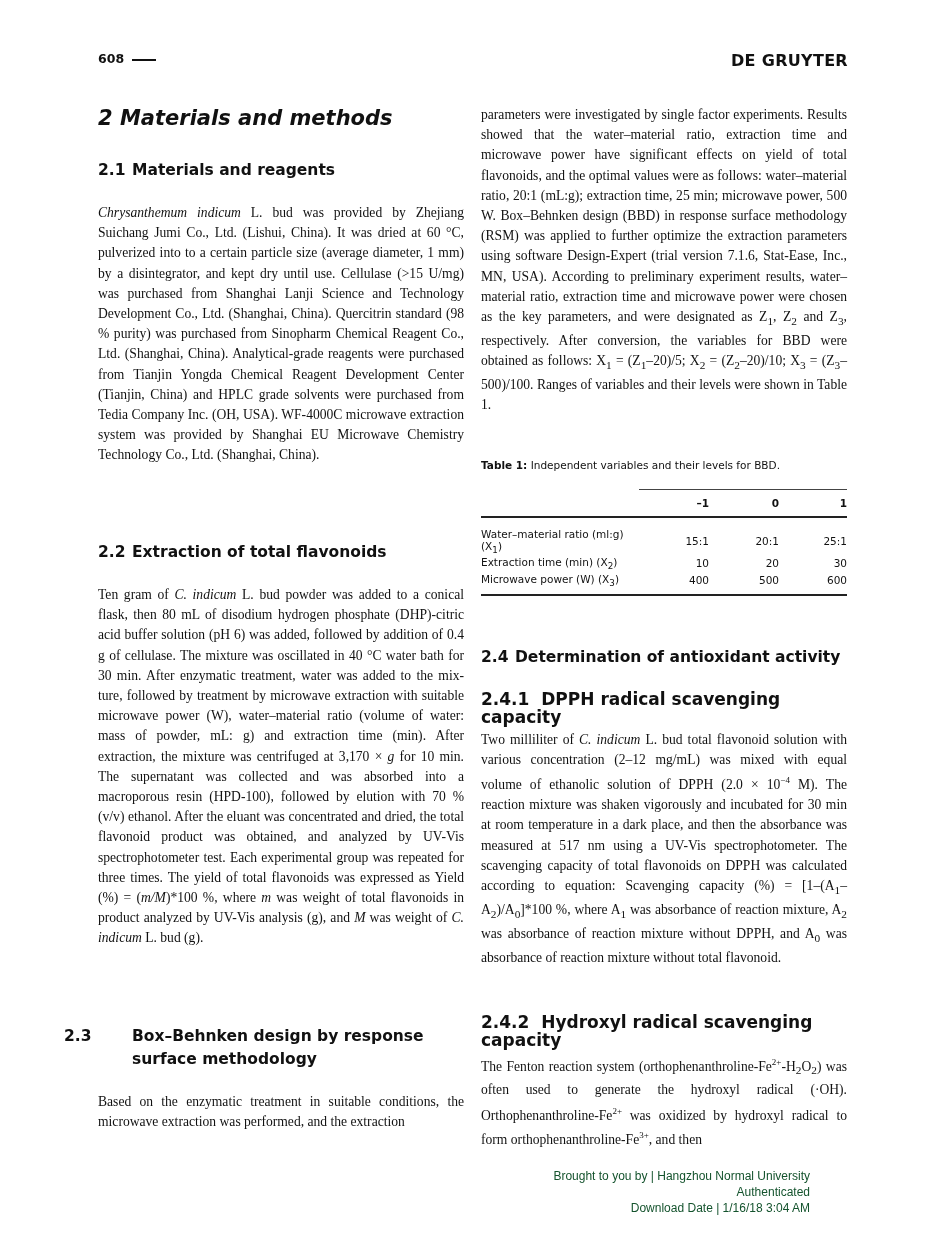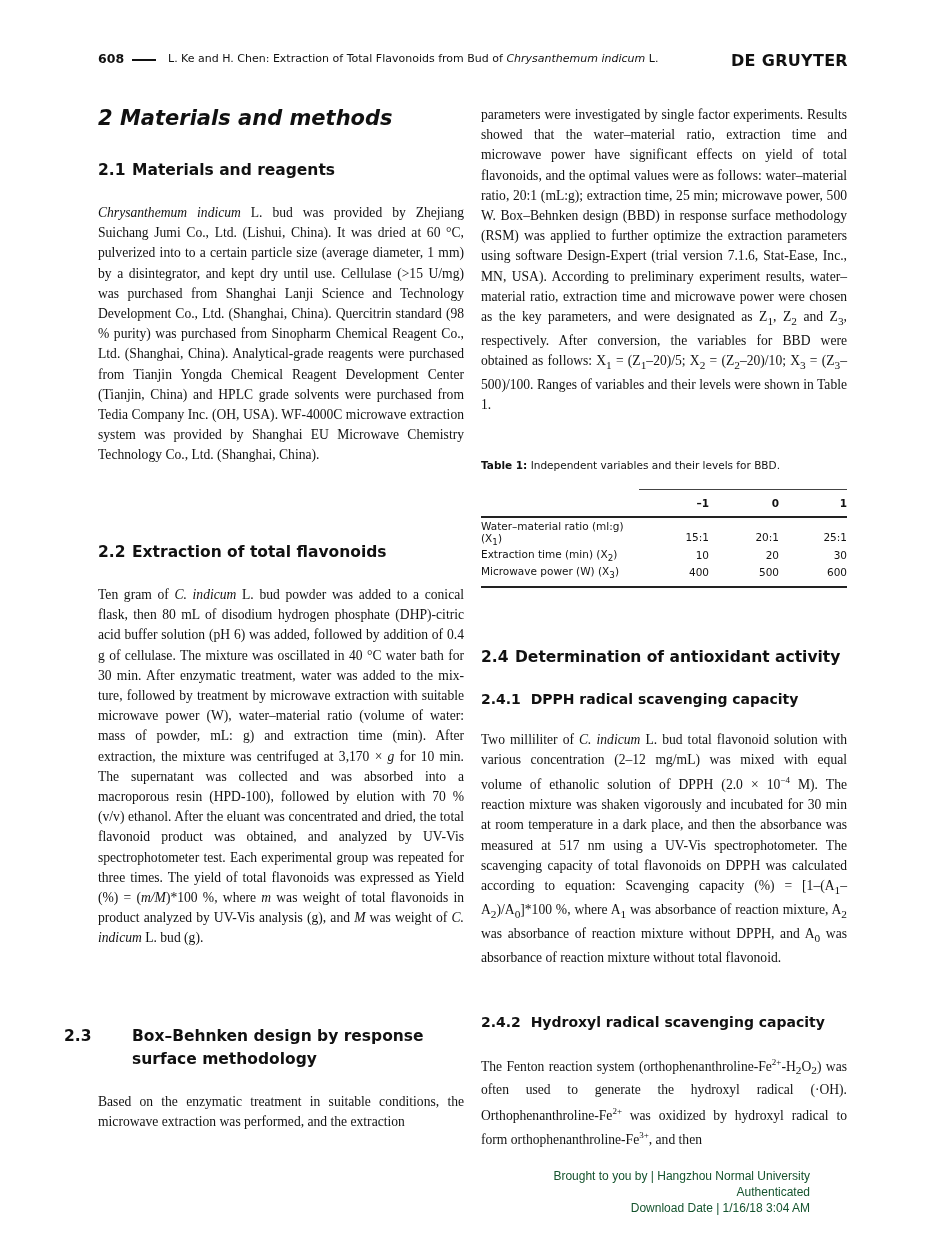--- a/index.html
+++ b/index.html
@@ -12,41 +12,40 @@
   .running-head .publisher { position:absolute; right:0; top:0; font-weight:bold; font-size:16px; letter-spacing:0.3px; }
 
   .col { position:absolute; top:0; width:366px; }
   .col-left { left:98px; }
   .col-right { left:481px; }
 
   .h1 { position:absolute; font-family:"DejaVu Sans", sans-serif; font-weight:bold; font-size:21px; line-height:26px;font-style:italic; }
   .h2 { position:absolute; font-family:"DejaVu Sans", sans-serif; font-weight:bold; font-size:15.5px; line-height:23px; }
   .h2 .num { display:inline-block; width:34px; }
   .h2.wrap { padding-left:34px; text-indent:-34px; width:330px; }
-  .h3 { position:absolute; font-family:"DejaVu Sans", sans-serif; font-weight:bold; font-size:14px; line-height:18px; }
+  .h3 { position:absolute; font-family:"DejaVu Sans", sans-serif; font-weight:bold; font-size:17px; line-height:18px; }
 
   .para { position:absolute; font-family:Liberation Serif, serif; font-size:13.6px; line-height:20.2px; text-align:justify; width:366px; hyphens:manual; }
   .para i { font-style:italic; }
 
   .caption { position:absolute; font-family:"DejaVu Sans", sans-serif; font-size:10.5px; line-height:14px; }
   .caption b { font-weight:bold; }
 
   table.t1 { position:absolute; border-collapse:collapse; font-family:"DejaVu Sans", sans-serif; font-size:10.5px; width:366px; }
   table.t1 td, table.t1 th { padding:0; }
   .t1 .num { text-align:right; }
 
   .footer { position:absolute; right:115px; top:1168px; font-family:"Liberation Sans", sans-serif; font-size:12px; line-height:16px; color:#14532d; text-align:right; }
 </style>
 </head>
 <body>
 
 <div class="running-head">
   <span class="pg">608</span>
   <span class="dash"></span>
-  <span class="title"><span>L. Ke and H. Chen: Extraction of Total Flavonoids from Bud of </span><i>Chrysanthemum indicum</i><span> L.</span></span>
   <span class="publisher">DE GRUYTER</span>
 </div>
 
 <div class="col col-left">
   <div class="h1" style="top:105px;">2  Materials and methods</div>
 
   <div class="h2" style="top:159px;"><span class="num">2.1</span><span>Materials and reagents</span></div>
 
   <div class="para" style="top:203px;"><i>Chrysanthemum indicum</i><span> L. bud was provided by Zhejiang Suichang Jumi Co., Ltd. (Lishui, China). It was dried at 60 °C, pulverized into to a certain particle size (average diameter, 1 mm) by a disintegrator, and kept dry until use. Cellulase (&gt;15 U/mg) was purchased from Shanghai Lanji Science and Technology Development Co., Ltd. (Shanghai, China). Quercitrin standard (98 % purity) was purchased from Sinopharm Chemical Reagent Co., Ltd. (Shanghai, China). Analytical-grade reagents were purchased from Tianjin Yongda Chemical Reagent Development Center (Tianjin, China) and HPLC grade solvents were purchased from Tedia Company Inc. (OH, USA). WF-4000C microwave extraction system was pro­vided by Shanghai EU Microwave Chemistry Technology Co., Ltd. (Shanghai, China).</span></div>
 
@@ -66,21 +65,21 @@
 
   <table class="t1" style="top:489px;">
     <tbody>
     <tr style="border-bottom:2px solid #222;">
       <td style="height:26px;"></td>
       <td class="num" style="font-weight:bold;border-top:1px solid #444;width:70px;">–1</td>
       <td class="num" style="font-weight:bold;border-top:1px solid #444;width:70px;">0</td>
       <td class="num" style="font-weight:bold;border-top:1px solid #444;width:68px;">1</td>
     </tr>
     <tr>
-      <td style="padding-top:2px;height:17px;margin-top:40px;"><span>Water–material ratio (ml:g) (X</span><sub>1</sub><span>)</span></td>
+      <td style="padding-top:10px;height:17px;margin-top:40px;"><span>Water–material ratio (ml:g) (X</span><sub>1</sub><span>)</span></td>
       <td class="num" style="padding-top:9px;">15:1</td>
       <td class="num" style="padding-top:9px;">20:1</td>
       <td class="num" style="padding-top:9px;">25:1</td>
     </tr>
     <tr>
       <td style="height:17px;"><span>Extraction time (min) (X</span><sub>2</sub><span>)</span></td>
       <td class="num">10</td>
       <td class="num">20</td>
       <td class="num">30</td>
     </tr>

